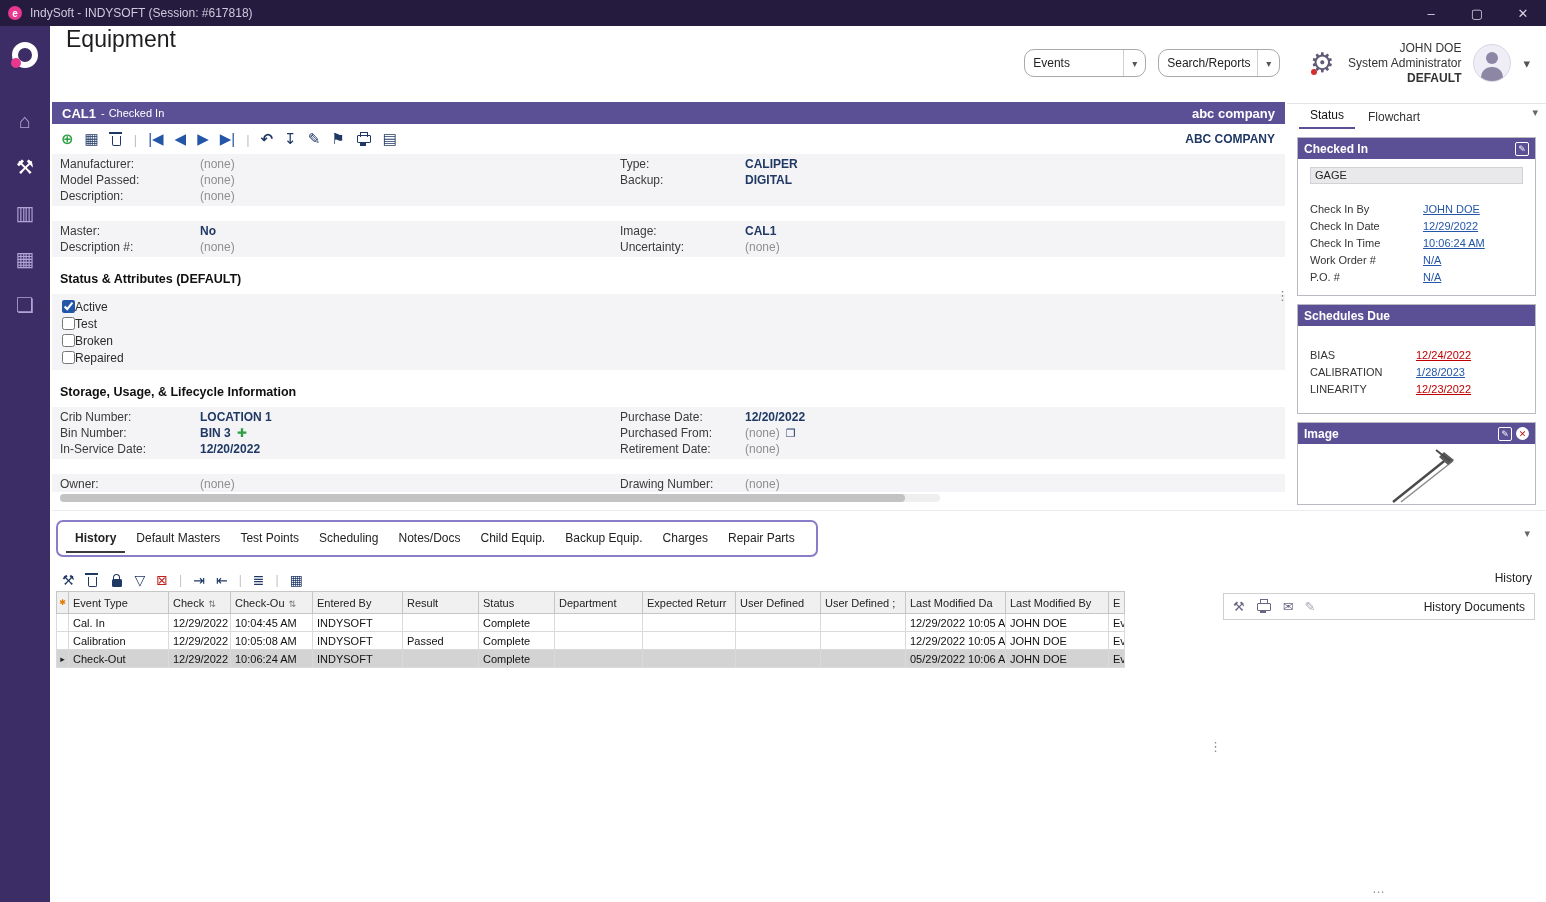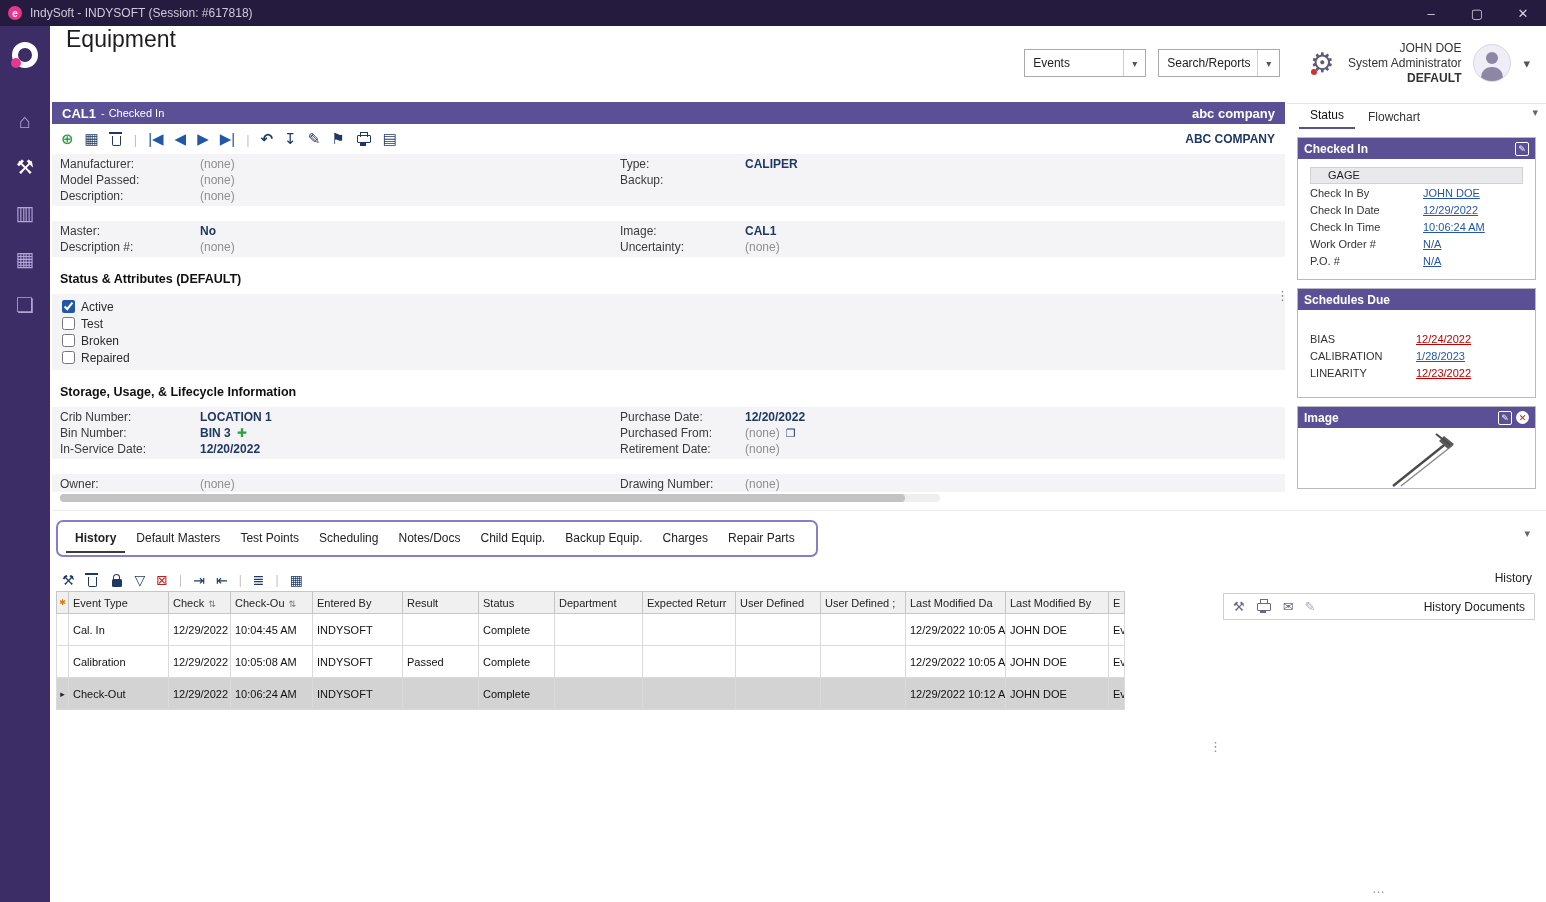--- a/index.html
+++ b/index.html
@@ -23,21 +23,21 @@
   .side-item{width:50px;height:46px;display:flex;align-items:center;justify-content:center;
     color:#b0a4d4;font-size:20px;cursor:default}
   .side-item.selected{color:#fff}
 
   
   .main{position:absolute;left:50px;top:26px;right:0;bottom:0;background:#fff}
 
   .app-header{position:absolute;left:0;top:0;right:0;height:74px;display:flex;padding:0 16px}
   .page-title{font-size:23px;font-weight:400;color:#1e1e1e}
   .hdr-right{margin-left:auto;display:flex;align-items:center;gap:12px}
-  .dd{width:122px;height:28px;border:1px solid #a9a9a9;border-radius:0;background:#fff;
+  .dd{width:122px;height:28px;border:1px solid #a9a9a9;border-radius:10px;background:#fff;
     display:flex;align-items:center;padding-left:8px;font-size:12px;color:#222;cursor:default}
   .dd-arrow{margin-left:auto;width:22px;height:26px;border-left:1px solid #d0d0d0;
     display:flex;align-items:center;justify-content:center;color:#555;font-size:10px}
   .gear{font-size:27px;color:#5f5a75;margin-left:18px;position:relative;line-height:1}
   .gear::after{content:"";position:absolute;left:1px;bottom:2px;width:6px;height:6px;border-radius:50%;background:#d03030}
   .user-block{text-align:right;line-height:15px;font-size:12px;color:#333;min-width:115px}
   .user-site{font-weight:bold}
   .avatar{width:38px;height:38px;border-radius:50%;background:#efedf5;border:1px solid #d9d5e6;position:relative;overflow:hidden}
   .avatar::before{content:"";position:absolute;left:50%;top:7px;transform:translateX(-50%);width:12px;height:12px;border-radius:50%;background:#8d87a5}
   .avatar::after{content:"";position:absolute;left:50%;top:22px;transform:translateX(-50%);width:22px;height:14px;border-radius:10px 10px 0 0;background:#8d87a5}
@@ -74,41 +74,41 @@
   .form{position:absolute;left:2px;top:128px;width:1233px;height:338px;overflow:hidden;font-size:12px}
   .band{background:#f4f4f6;padding:2px 0;margin-bottom:15px}
   .frow{display:grid;grid-template-columns:140px 420px 125px 1fr;min-height:16px;align-items:center;padding-left:8px}
   .flabel{color:#3a3a3a}
   .fvalue .muted{color:#8f8f8f}
   .fvalue .strong{color:#1f3864;font-weight:bold}
   .lx{color:#2f9e44;font-weight:bold;margin-left:6px;font-size:12px}
   .rx{color:#1f3864;margin-left:6px;font-size:11px}
   .section-h{font-weight:bold;font-size:12.5px;color:#101010;margin:2px 0 8px 8px}
   .checks{padding:4px 0}
-  .chk{display:flex;align-items:center;gap:6px;min-height:17px;padding-left:10px;color:#2a2a2a}
+  .chk{display:flex;align-items:center;min-height:17px;padding-left:10px;color:#2a2a2a}
   .chk input{width:13px;height:13px;accent-color:#2456a8}
 
   .hscroll{position:absolute;left:10px;top:468px;width:880px;height:8px;background:#efefef;border-radius:4px}
   .hthumb{position:absolute;left:0;top:0;height:8px;width:845px;background:#c3c3c3;border-radius:4px}
   .split-h{position:absolute;left:738px;top:477px;color:#8a8a8a;font-size:12px;letter-spacing:1px}
   .split-v{position:absolute;left:1226px;top:262px;color:#8a8a8a;font-size:13px}
 
   
   .right{position:absolute;left:1237px;top:77px;width:259px;height:402px;overflow:hidden;border-top:1px solid #e4e4e4}
   .rp-tabs{display:flex;gap:2px;padding-left:12px;height:25px;align-items:flex-end;position:relative}
   .rp-tab{padding:4px 11px 5px;font-size:12px;color:#333;cursor:default}
   .rp-tab.selected{border-bottom:2px solid #5b4f96;color:#111}
   .rp-chev{position:absolute;right:8px;top:2px;color:#666;font-size:11px}
   .card{border:1px solid #b9b9c2;margin:8px 10px 0 10px;background:#fff}
   .card-h{background:#5b4f96;color:#fff;height:21px;display:flex;align-items:center;padding:0 6px;font-size:12px;font-weight:bold}
   .card-h .hicons{margin-left:auto;display:flex;gap:4px;align-items:center}
   .hpencil{width:14px;height:14px;border:1px solid #fff;border-radius:2px;display:flex;align-items:center;justify-content:center;font-size:9px;color:#fff}
   .hclose{width:13px;height:13px;border-radius:50%;background:#fff;color:#c01818;font-size:9px;font-weight:bold;display:flex;align-items:center;justify-content:center}
   .ci-body{padding:8px 12px 10px}
-  .gage-box{background:#e9e9ec;border:1px solid #d2d2d6;height:17px;line-height:15px;padding:0 17px;font-size:11px;color:#222;margin-bottom:0}
+  .gage-box{background:#e9e9ec;border:1px solid #d2d2d6;height:17px;line-height:15px;padding:0 4px;font-size:11px;color:#222;margin-bottom:16px}
   .kv{display:flex;min-height:17px;align-items:center;font-size:11px}
   .kv .k{width:113px;color:#333}
   .kv .v{color:#2456a8;text-decoration:underline;cursor:default}
   .sched-body{padding:20px 12px 16px}
   .kv .v.red{color:#c00000}
   .kv .v.blue{color:#2456a8}
   .sched-body .kv{min-height:17px}
   .sched-body .k{width:106px}
   .img-body{height:60px;position:relative;overflow:hidden}
 
@@ -120,21 +120,21 @@
   .btab.selected{font-weight:bold;border-bottom:2px solid #3c3c3c}
   .b-chev{position:absolute;right:16px;top:16px;color:#666;font-size:11px}
   .btoolbar{position:absolute;left:10px;top:58px;height:22px;display:flex;align-items:center;gap:11px;color:#1f3864;font-size:14px}
   .btoolbar .tsep{color:#c2c2c2;font-size:12px}
   .red-ic{color:#c02020}
   .hist-label{position:absolute;right:14px;top:60px;font-size:12px;color:#222}
 
   table.grid{position:absolute;left:4px;top:80px;table-layout:fixed;border-collapse:collapse;width:1068px;font-size:11px;background:#fff}
   .grid th{background:#f0f0f0;border:1px solid #c6c6c6;font-weight:normal;text-align:left;
     padding:3px 4px;height:22px;color:#222;overflow:hidden;white-space:nowrap}
-  .grid td{border:1px solid #dadada;padding:2px 4px;height:32px;overflow:hidden;white-space:nowrap;color:#111}
+  .grid td{border:1px solid #dadada;padding:2px 4px;height:18px;overflow:hidden;white-space:nowrap;color:#111}
   .grid .sort{color:#777;font-size:9px;margin-left:4px}
   .grid .th-marker{padding:0;text-align:center;color:#e07b00;font-size:8px}
   .grid td.marker{padding:0;text-align:center;color:#222;font-size:9px}
   .grid tr.selected td{background:#d3d3d3}
   .grid tr.selected td.marker::after{content:"▸"}
 
   .docs{position:absolute;left:1171px;top:82px;width:312px;height:27px;border:1px solid #cfcfcf;
     background:#fff;display:flex;align-items:center;gap:11px;padding:0 9px;color:#6a6784;font-size:13px}
   .docs-label{margin-left:auto;font-size:12px;color:#222}
   .docs .dim{color:#a9a7b8}
@@ -237,20 +237,21 @@
           <span class="flabel">Manufacturer:</span>
           <span class="fvalue"><span class="muted">(none)</span><span class="lx"></span></span>
           <span class="flabel">Type:</span>
           <span class="fvalue"><span class="strong">CALIPER</span><span class="rx"></span></span>
         </div>
 
         <div class="frow">
           <span class="flabel">Model Passed:</span>
           <span class="fvalue"><span class="muted">(none)</span><span class="lx"></span></span>
           <span class="flabel">Backup:</span>
+          <span class="fvalue"><span class="strong">DIGITAL</span><span class="rx"></span></span>
         </div>
 
         <div class="frow">
           <span class="flabel">Description:</span>
           <span class="fvalue"><span class="muted">(none)</span><span class="lx"></span></span>
           <span class="flabel"></span>
           <span class="fvalue"><span></span><span class="rx"></span></span>
         </div>
       </div>
 
@@ -559,21 +560,21 @@
             <td>Check-Out</td>
             <td>12/29/2022</td>
             <td>10:06:24 AM</td>
             <td>INDYSOFT</td>
             <td></td>
             <td>Complete</td>
             <td></td>
             <td></td>
             <td></td>
             <td></td>
-            <td>12/29/2022 10:12 A</td>
+            <td>05/29/2022 10:06 A</td>
             <td>JOHN DOE</td>
             <td>Eve</td>
           </tr>
         </tbody>
     </table>
 
     <div class="docs">
       <span>⚒</span>
       <span class="i-print"></span>
       <span>✉</span>

